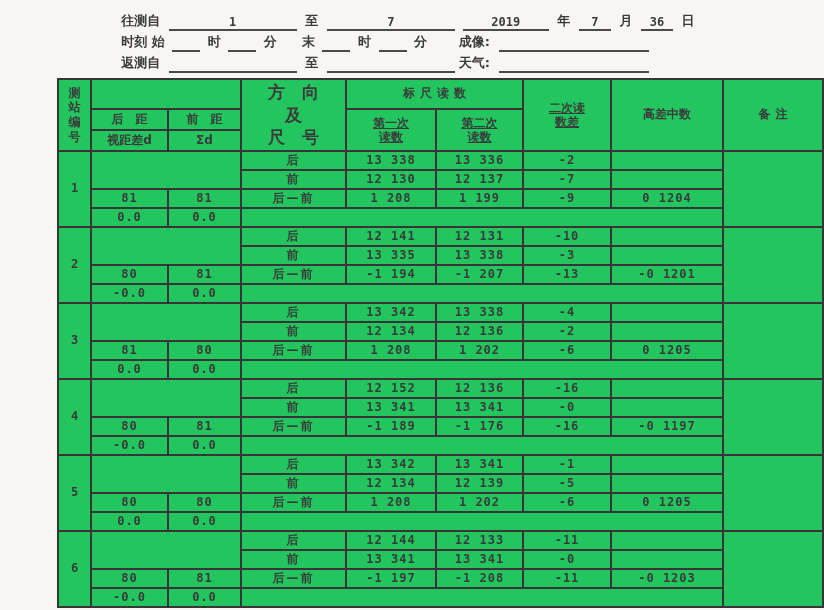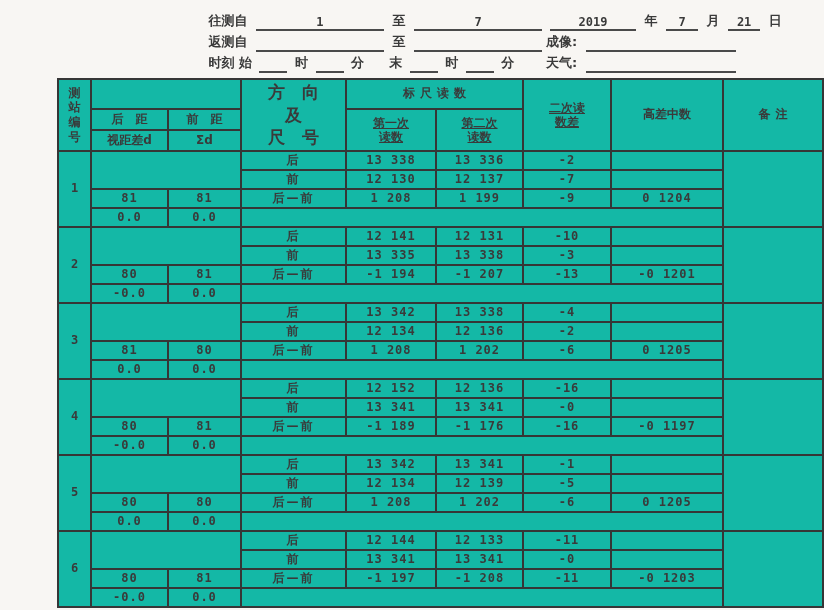--- a/index.html
+++ b/index.html
@@ -8,21 +8,21 @@
     width:824px; height:610px;
     background:#f8f6f3;
     font-family:"DejaVu Sans","Liberation Sans",sans-serif;
     color:#3a3a3a;
     overflow:hidden;
   }
   .page { width:824px; height:610px; padding-top:8px; }
 
   
   .top {
-    display:flex; justify-content:flex-end;
+    display:flex; justify-content:center;
     padding:2px 26px 0 34px;
     font-size:13px; font-weight:bold;
   }
   .line { height:21px; line-height:21px; white-space:nowrap; }
   .lbl { display:inline-block; }
   .ul {
     display:inline-block;
     border-bottom:2px solid #4a4a4a;
     text-align:center; vertical-align:bottom;
     height:17px; line-height:17px;
@@ -37,21 +37,21 @@
   .ul.w-wx    { width:150px; }
   .top-right  { width:252px; }
   .gap        { display:inline-block; width:16px; }
 
   
   table.sheet {
     border-collapse:collapse;
     table-layout:fixed;
     width:765px;
     margin:5px 0 0 57px;
-    background:#14b8a6;
+    background:#22c55e;
   }
   table.sheet td {
     border:2px solid #363636;
     padding:0;
     text-align:center;
     vertical-align:middle;
     font-size:12px;
     font-weight:bold;
     overflow:hidden;
     line-height:1.15;
@@ -88,49 +88,49 @@
 
 <div class="page">
 
   <div class="top">
     <div class="top-left">
       <div class="line">
         <span class="lbl">往测自</span>
         <span class="ul w-big">1</span>
         <span class="lbl">至</span>
         <span class="ul w-big">7</span>
-      </div>
-      <div class="line">
-        <span class="lbl">返测自</span>
-        <span class="ul w-big"></span>
-        <span class="lbl">至</span>
-        <span class="ul w-big"></span>
       </div>
       <div class="line">
         <span class="lbl">时刻</span>
         <span class="lbl">始</span>
         <span class="ul w-tiny"></span>
         <span class="lbl">时</span>
         <span class="ul w-tiny"></span>
         <span class="lbl">分</span>
         <span class="gap"></span>
         <span class="lbl">末</span>
         <span class="ul w-tiny"></span>
         <span class="lbl">时</span>
         <span class="ul w-tiny"></span>
         <span class="lbl">分</span>
       </div>
+      <div class="line">
+        <span class="lbl">返测自</span>
+        <span class="ul w-big"></span>
+        <span class="lbl">至</span>
+        <span class="ul w-big"></span>
+      </div>
     </div>
     <div class="top-right">
       <div class="line">
         <span class="ul w-year">2019</span>
         <span class="lbl">年</span>
         <span class="ul w-sm">7</span>
         <span class="lbl">月</span>
-        <span class="ul w-sm">21</span>
+        <span class="ul w-sm">36</span>
         <span class="lbl">日</span>
       </div>
       <div class="line">
         <span class="lbl">成像:</span>
         <span class="ul w-wx"></span>
       </div>
       <div class="line">
         <span class="lbl">天气:</span>
         <span class="ul w-wx"></span>
       </div>

